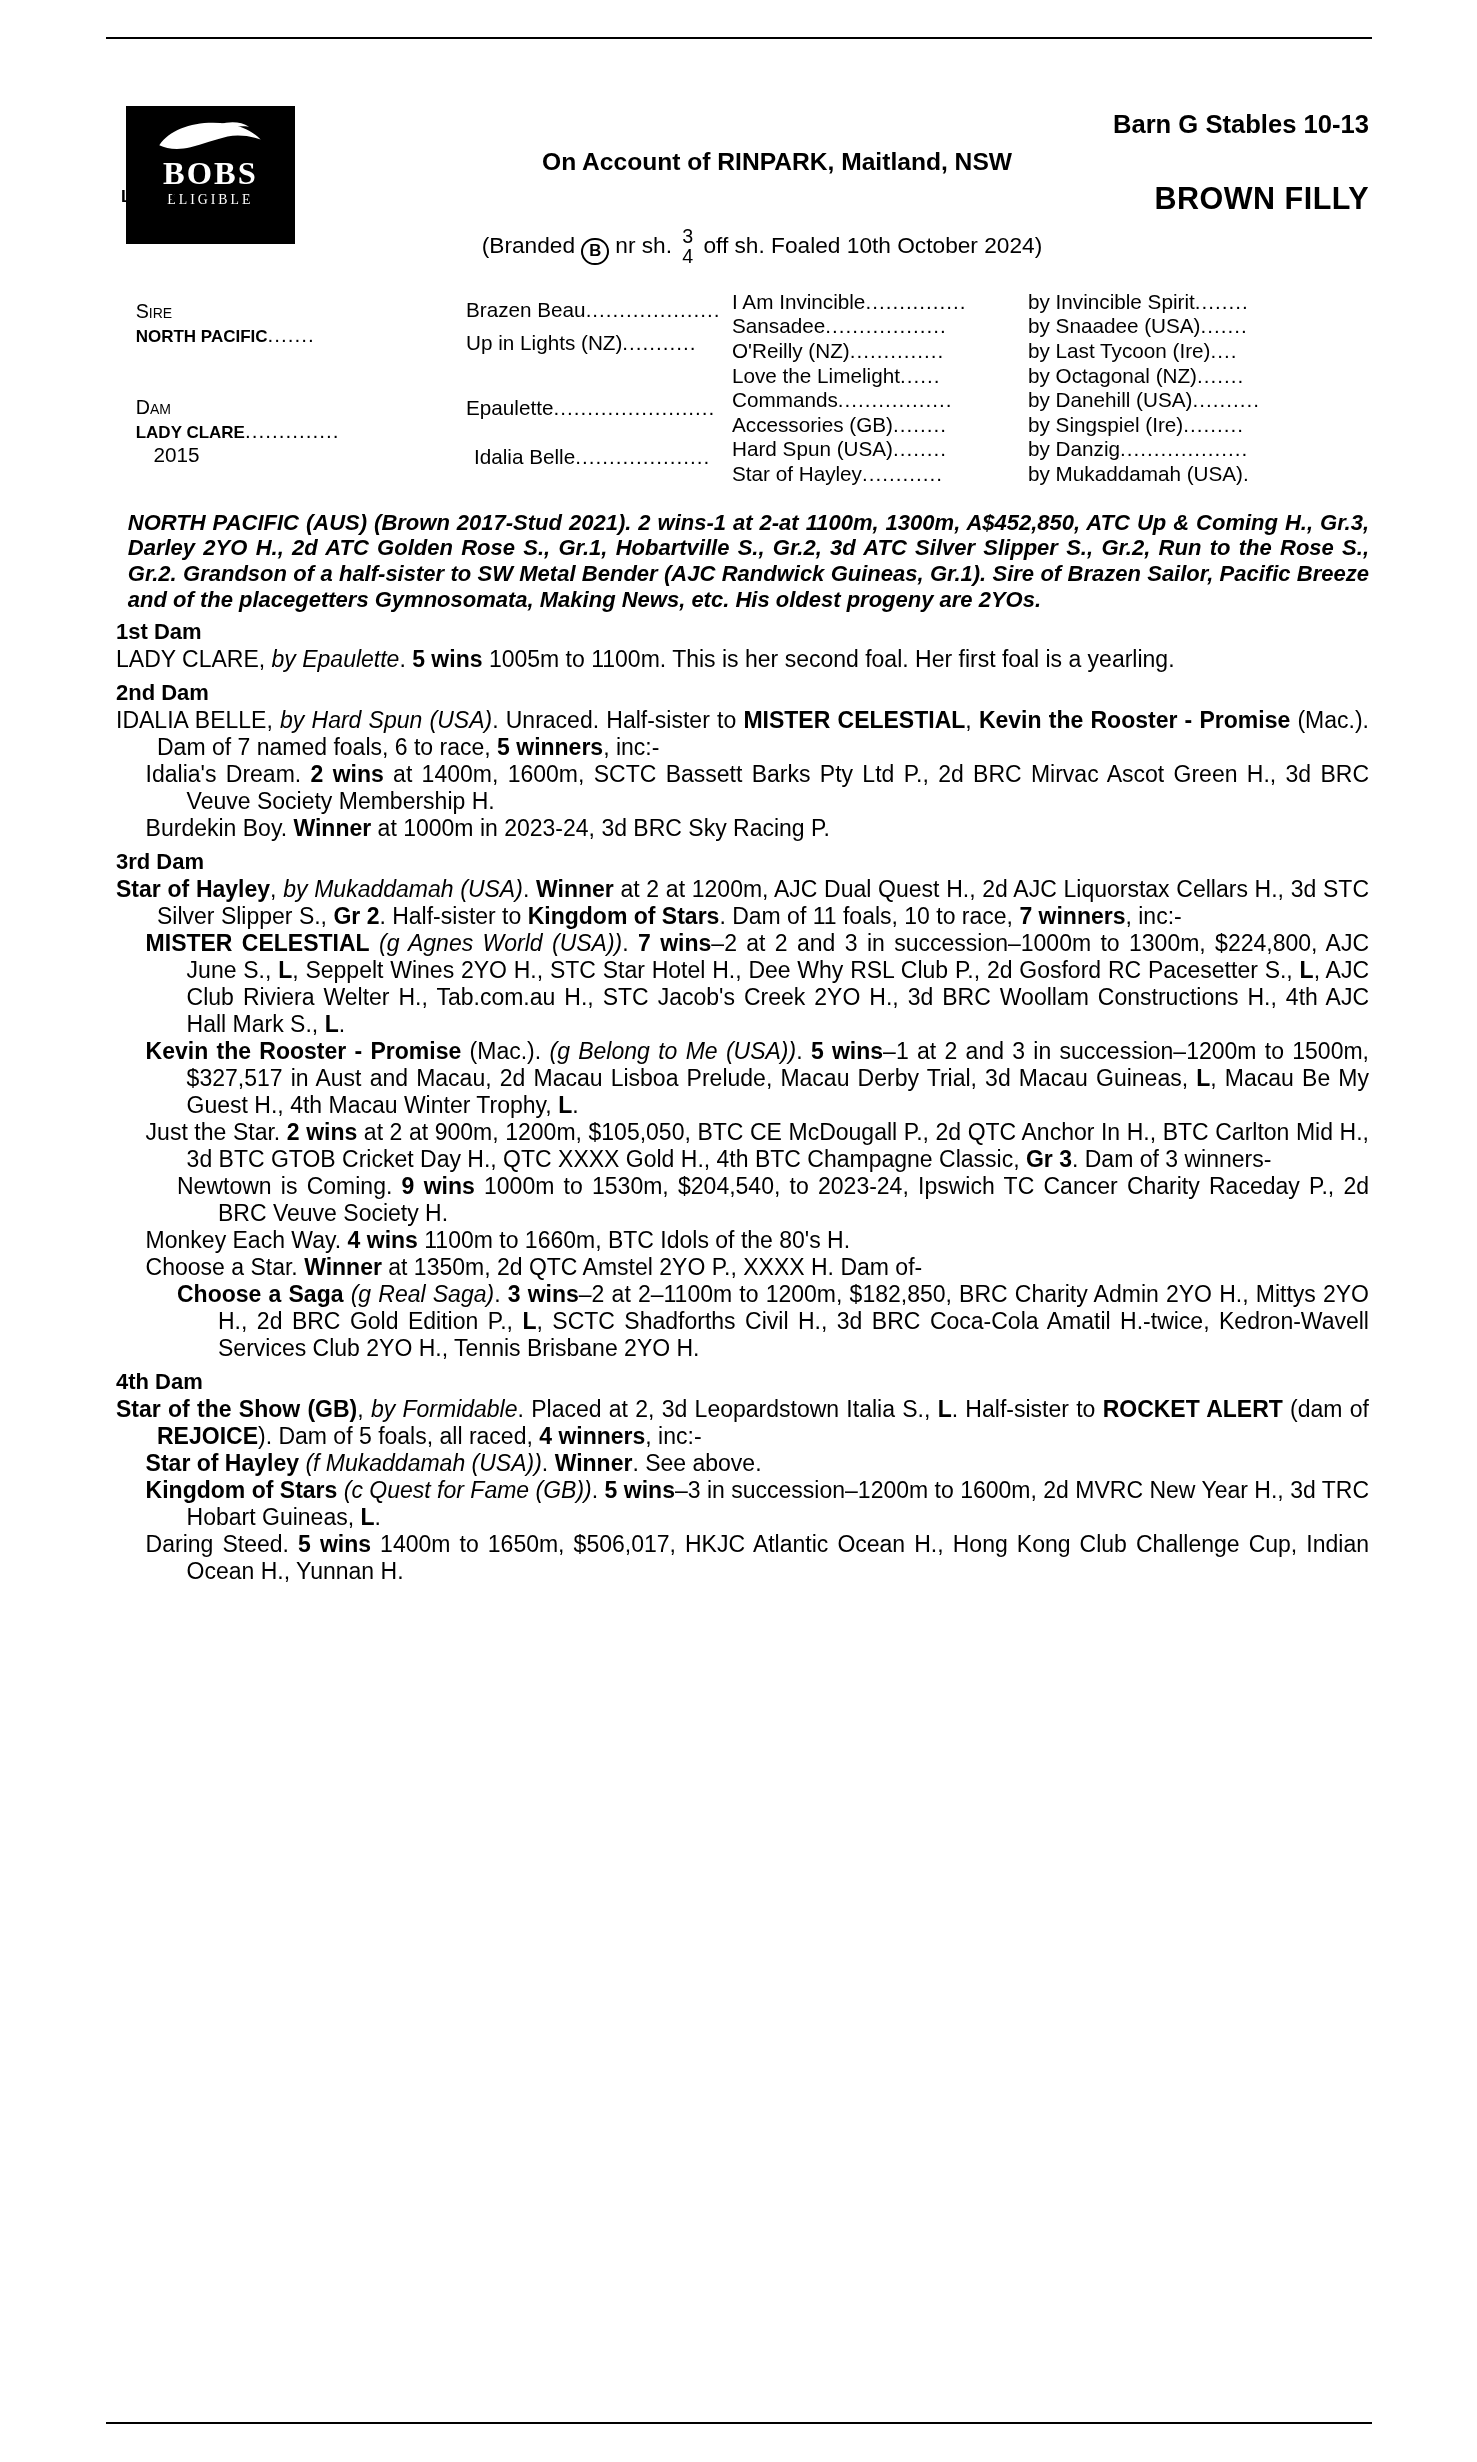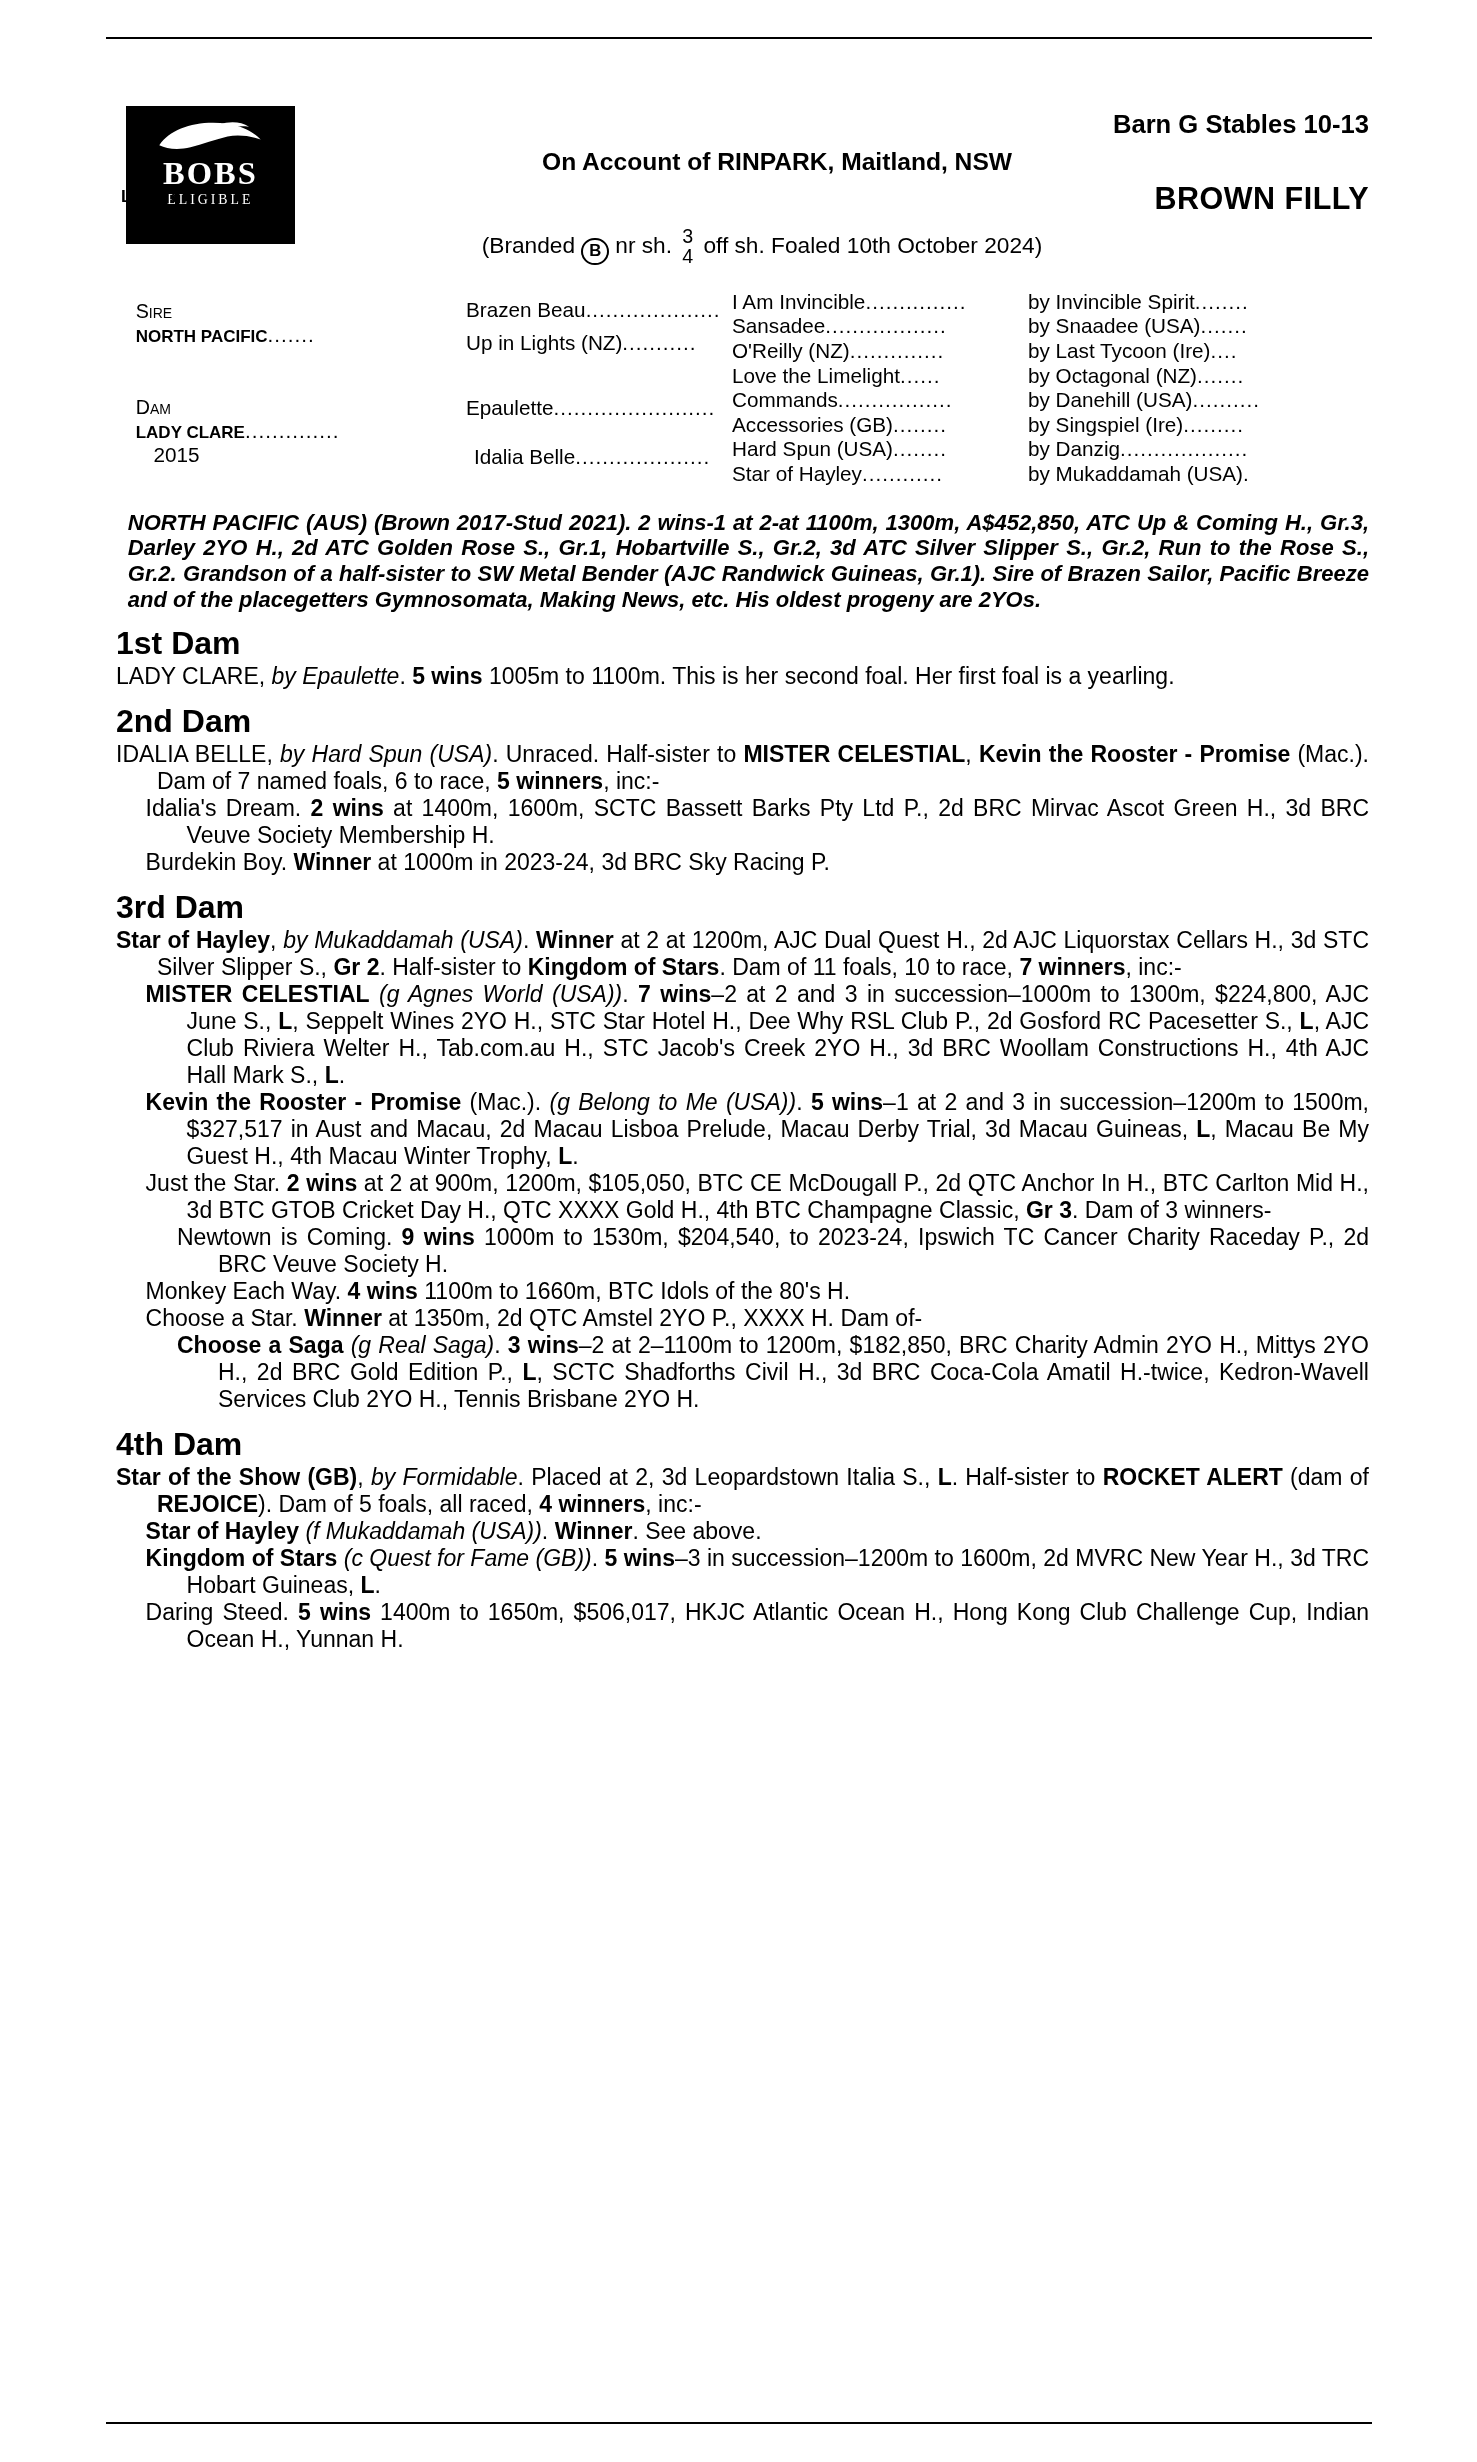--- a/index.html
+++ b/index.html
@@ -172,22 +172,22 @@
     font-size: 22px;
     line-height: 25.6px;
     margin-top: 7.9px;
     padding-left: 11.8px;
     text-align: justify;
   }
 
   
   .sec-head {
     font-weight: bold;
-    font-size: 32px;
-    margin-top: 13px;
+    font-size: 22px;
+    margin-top: 7px;
     margin-bottom: 1px;
   }
   .para {
     font-size: 23px;
     line-height: 27px;
     text-align: justify;
     margin: 0;
   }
   .i1 { padding-left: 0; text-indent: 0; }
   .i1 > .hang { display: block; padding-left: 41px; text-indent: -41px; }

